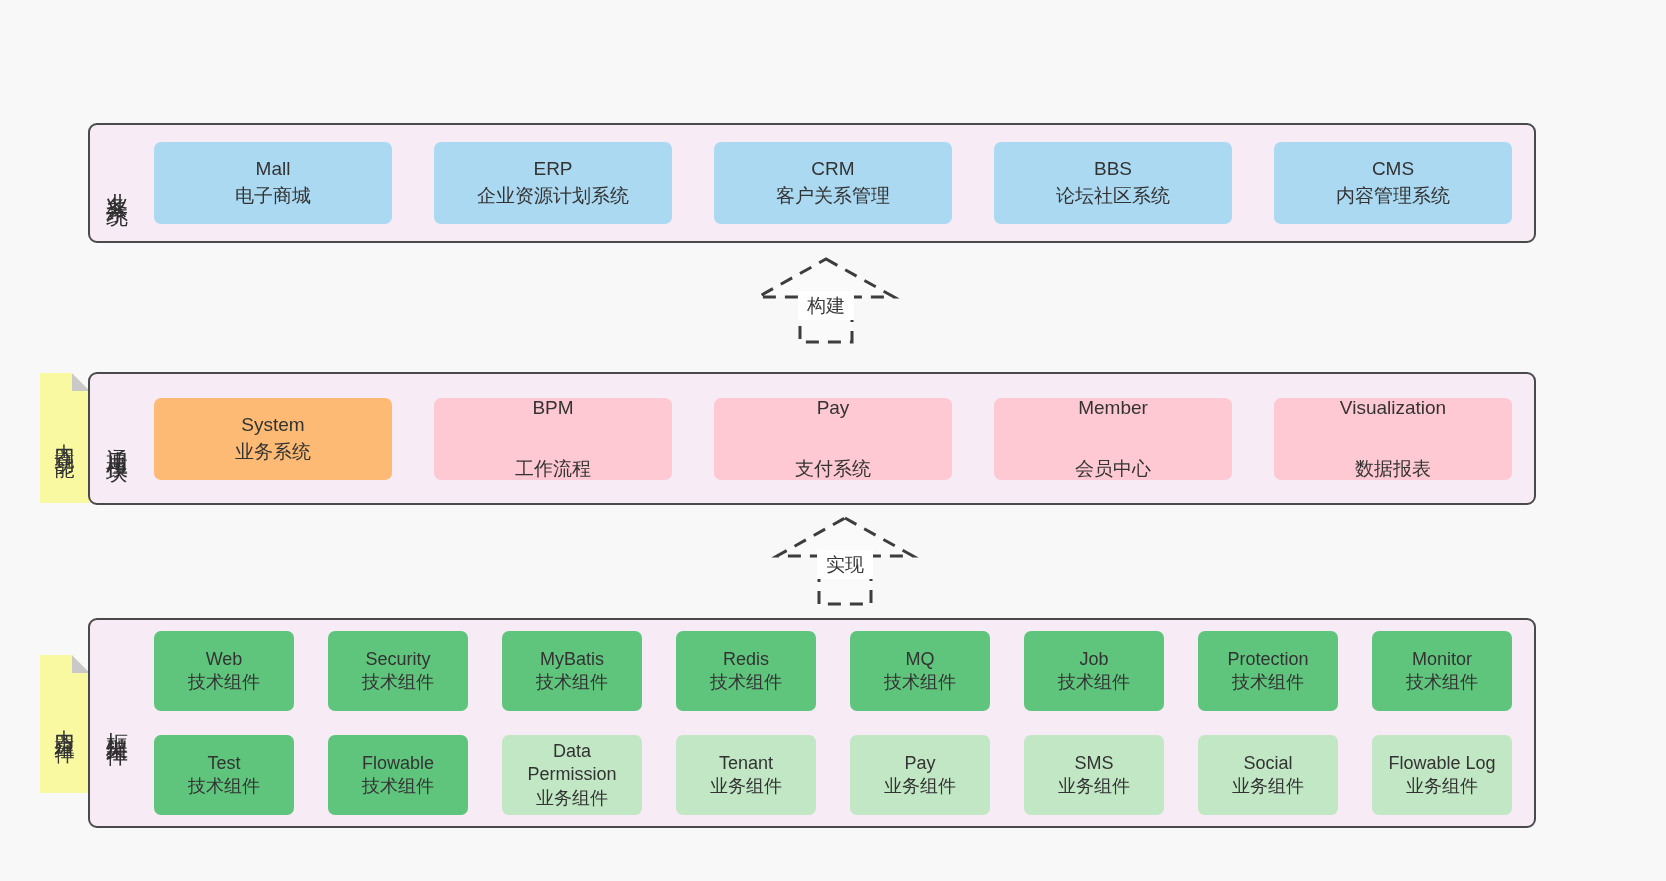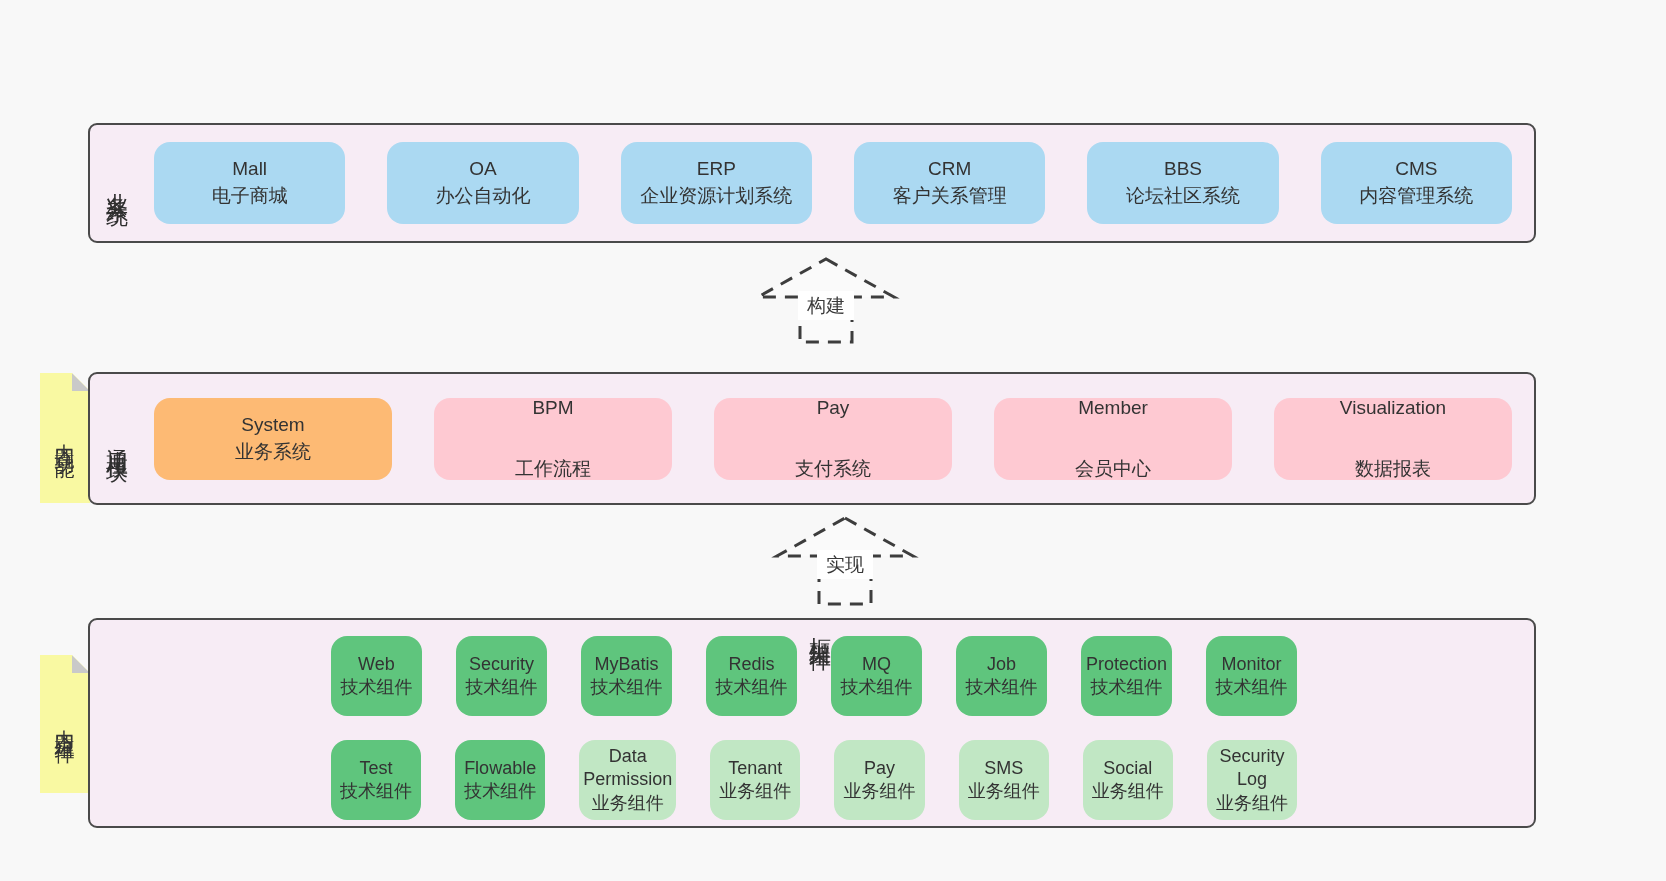--- a/index.html
+++ b/index.html
@@ -7,31 +7,31 @@
     position:relative; width:1666px; height:881px; background:#f8f8f8;
     font-family:"Liberation Sans","DejaVu Sans",sans-serif; overflow:hidden;
   }
   .section {
     position:absolute; left:88px; width:1448px; box-sizing:border-box;
     background:#f7ecf5; border:2px solid #4a4a4a; border-radius:9px;
     display:flex; align-items:center; z-index:1;
   }
   #sec-business  { top:123px; height:120px; }
   #sec-common    { top:372px; height:133px; }
-  #sec-framework { top:618px; height:210px;flex-direction:column; }
+  #sec-framework { top:618px; height:210px; }
   .v-label {
     writing-mode:vertical-lr; text-orientation:upright;
     font-size:22px; letter-spacing:4px; line-height:1; color:#2f2f2f;
     margin-left:16px; flex:0 0 auto; white-space:nowrap;
   }
   .rows { flex:1; display:flex; flex-direction:column; gap:24px; padding:0 22px 0 26px; min-width:0; }
   .row  { display:flex; gap:42px; }
   #sec-framework .row { gap:34px; }
   .box {
-    flex:1; height:82px; border-radius:16px; color:#333;
+    flex:1; height:82px; border-radius:7px; color:#333;
     display:flex; flex-direction:column; align-items:center; justify-content:center;
     text-align:center; font-size:19px; line-height:1.42; padding:2px 4px; box-sizing:border-box;
   }
   #sec-framework .box { height:80px; font-size:18px; line-height:1.28; }
   .box-blue       { background:#abd9f2; }
   .box-red        { background:#fdba74; }
   .box-pink       { background:#fec9d2;gap:34px; }
   .box-green      { background:#5fc57d; }
   .box-lightgreen { background:#c1e7c4; }
   .sticky {
@@ -70,24 +70,20 @@
 
   <div class="section" id="sec-business">
     <div class="v-label">业务系统</div>
     <div class="rows">
       <div class="row">
         <div class="box box-blue">
           <span>Mall</span>
           <span>电子商城</span>
         </div>
         <div class="box box-blue">
-          <span>OA</span>
-          <span>办公自动化</span>
-        </div>
-        <div class="box box-blue">
           <span>ERP</span>
           <span>企业资源计划系统</span>
         </div>
         <div class="box box-blue">
           <span>CRM</span>
           <span>客户关系管理</span>
         </div>
         <div class="box box-blue">
           <span>BBS</span>
           <span>论坛社区系统</span>
@@ -188,21 +184,21 @@
         </div>
         <div class="box box-lightgreen">
           <span>SMS</span>
           <span>业务组件</span>
         </div>
         <div class="box box-lightgreen">
           <span>Social</span>
           <span>业务组件</span>
         </div>
         <div class="box box-lightgreen">
-          <span>Security Log</span>
+          <span>Flowable Log</span>
           <span>业务组件</span>
         </div>
       </div>
     </div>
   </div>
 
   <svg class="arrow-overlay" width="1666" height="881">
     <polygon class="arrow-poly" points="826,259 894,297 852,297 852,342 800,342 800,297 758,297"></polygon>
     <rect class="arrow-label-bg" x="798" y="291" width="56" height="29"></rect>
     <text class="arrow-label" x="826" y="312">构建</text>

